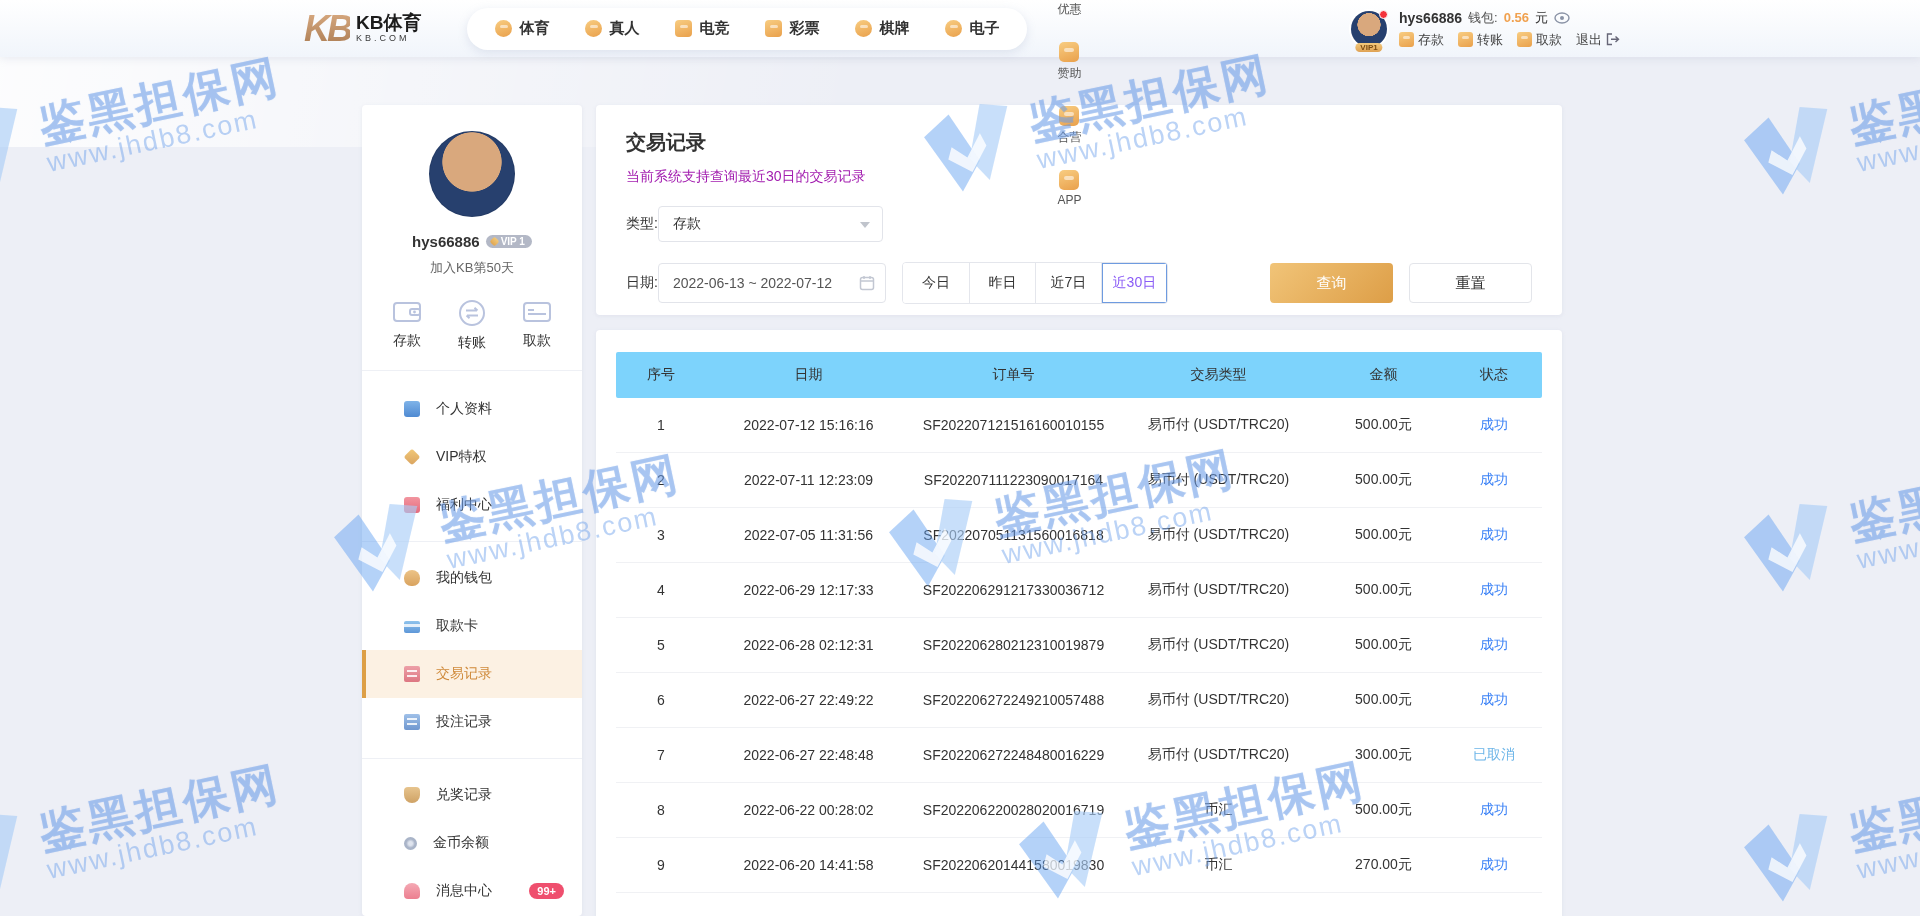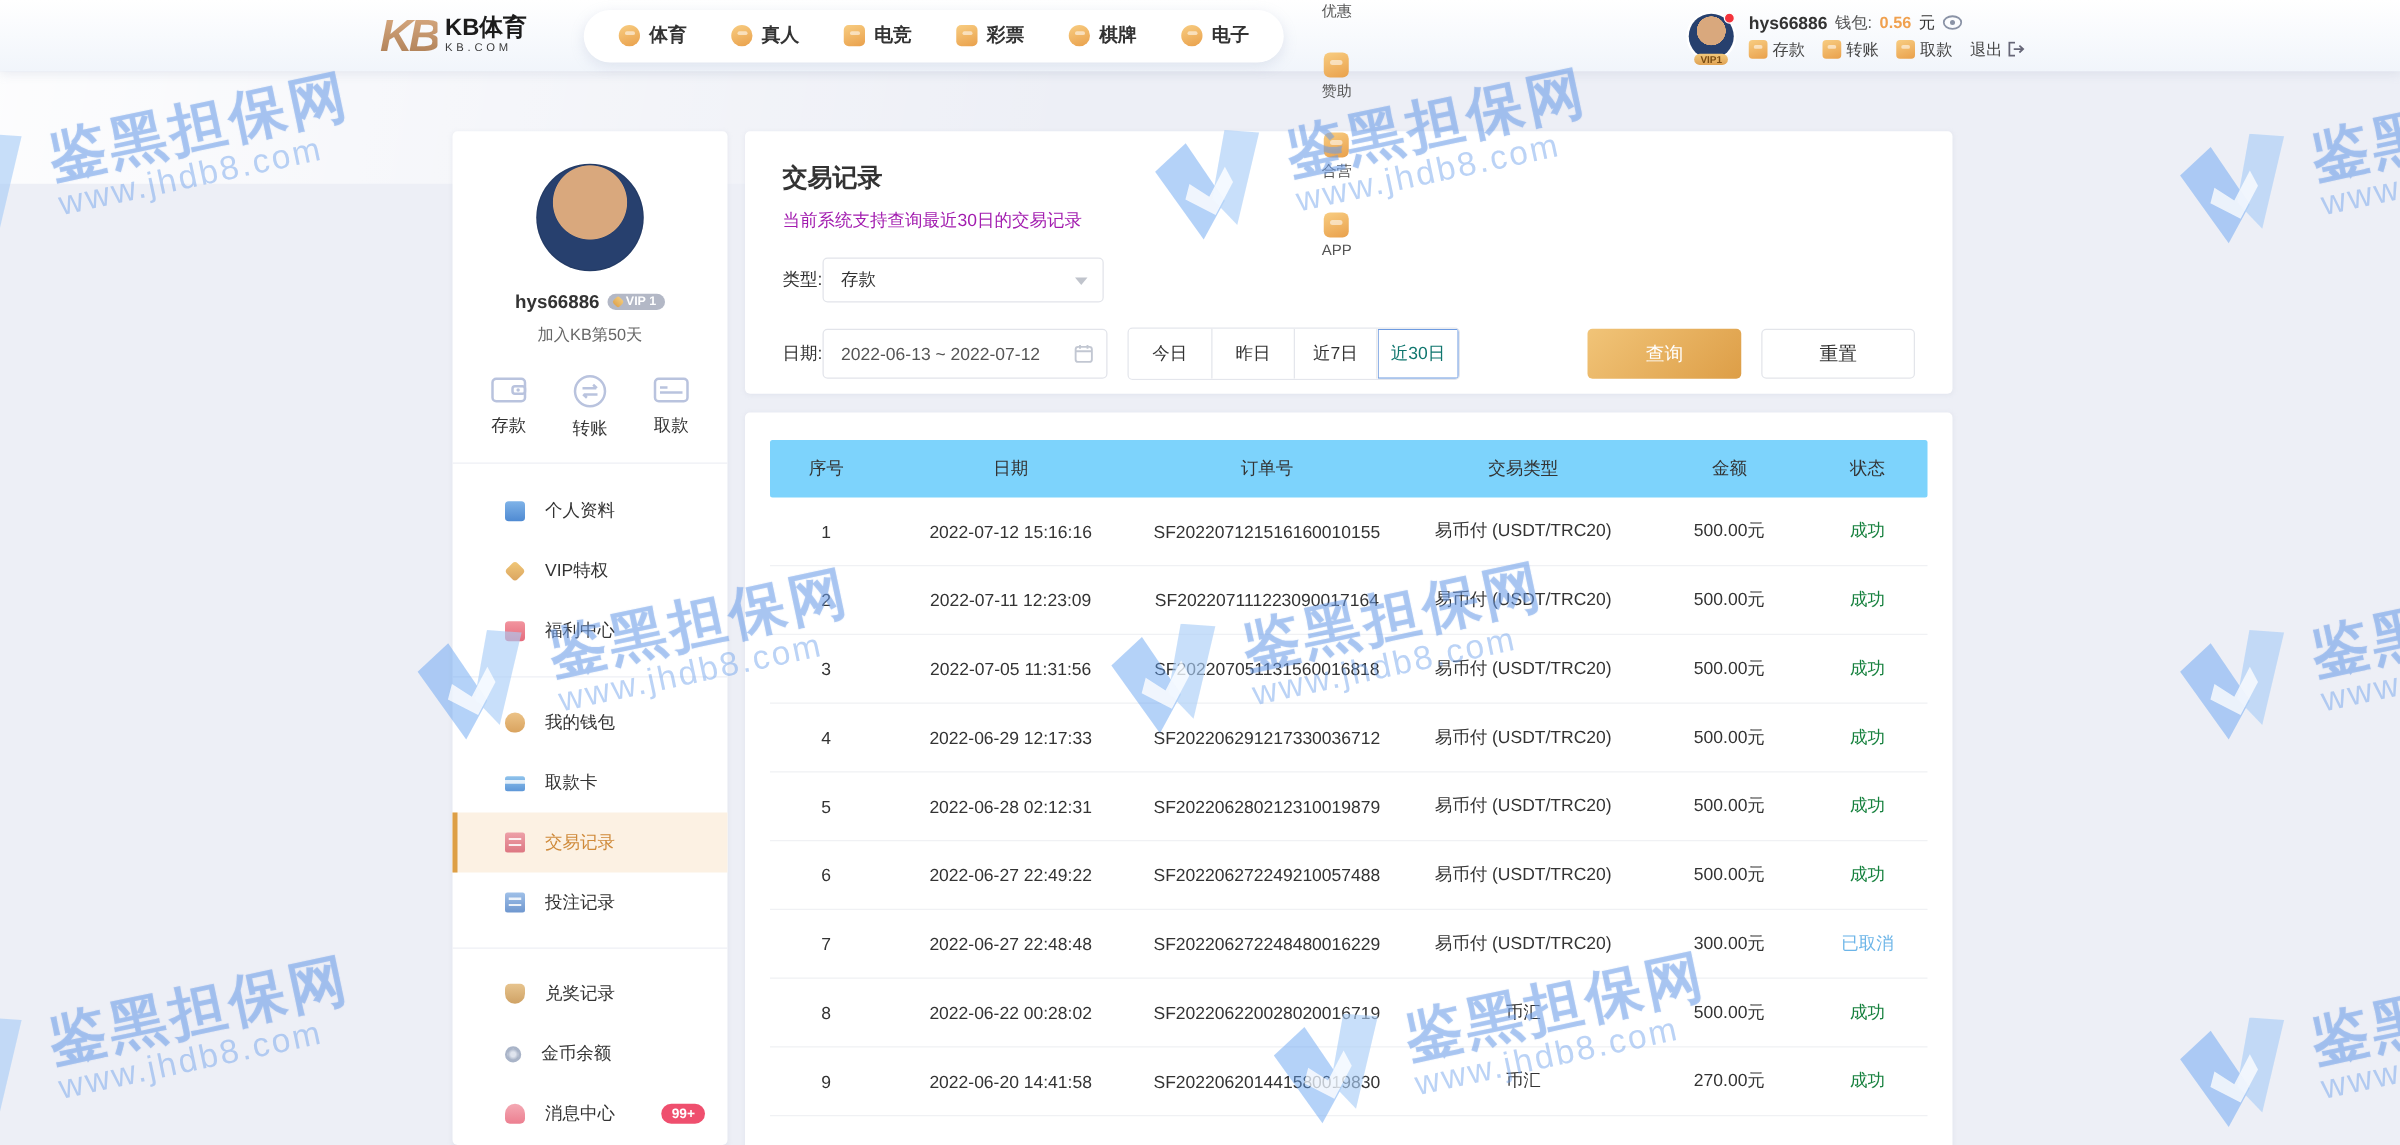--- a/index.html
+++ b/index.html
@@ -131,33 +131,33 @@
   .caret { position:absolute; right:12px; top:15px; width:0; height:0;
     border-left:5px solid transparent; border-right:5px solid transparent; border-top:6px solid #c0c4cc; }
   .date-input { position:relative; width:228px; height:40px; border:1px solid #e2e4ea;
     border-radius:4px; display:flex; align-items:center; padding:0 34px 0 14px; cursor:pointer; }
   .date-value { font-size:14px; color:#555; white-space:nowrap; }
   .cal-ic { position:absolute; right:10px; top:11px; }
   .seg-group { display:flex; margin-left:16px; border:1px solid #e4e6ec; border-radius:4px; overflow:hidden; }
   .seg-btn { width:66px; height:40px; background:#fff; border:none; font-size:14px; color:#333;
     cursor:pointer; border-left:1px solid #e4e6ec; font-family:inherit; }
   .seg-btn:first-child { border-left:none; }
-  .seg-btn.active { color:#0f766e; box-shadow:inset 0 0 0 1px #6e9be0; }
+  .seg-btn.active { color:#8b5cf6; box-shadow:inset 0 0 0 1px #6e9be0; }
   .fbtns { margin-left:auto; display:flex; gap:16px; }
   .btn { width:123px; height:40px; border-radius:4px; font-size:15px; cursor:pointer; font-family:inherit; }
   .btn-search { border:none; color:#fff; background:linear-gradient(135deg,#f1c478,#dd9e47); }
   .btn-reset { background:#fff; border:1px solid #e3e5ea; color:#333; }
   
   .table-card { height:600px; padding:22px 20px; overflow:hidden; }
   .tgrid { display:grid; grid-template-columns:90px 205px 205px 205px 125px 96px; align-items:center; }
   .thead { background:#7dd3fc; height:46px; border-radius:2px; }
   .th { text-align:center; font-size:14px; color:#333; }
   .trow { height:55px; border-bottom:1px solid #f0f1f4; }
   .td { text-align:center; font-size:14px; color:#333; white-space:nowrap; overflow:hidden; }
-  .td.status-success { color:#15803d; }
+  .td.status-success { color:#3b82f6; }
   .td.status-cancel { color:#6cb5e8; }
   svg.sic { display:block; }
 </style>
 </head>
 <body>
 
 <header class="topbar">
   <div class="logo">
     <span class="logo-kb">KB</span>
     <span class="logo-col">

